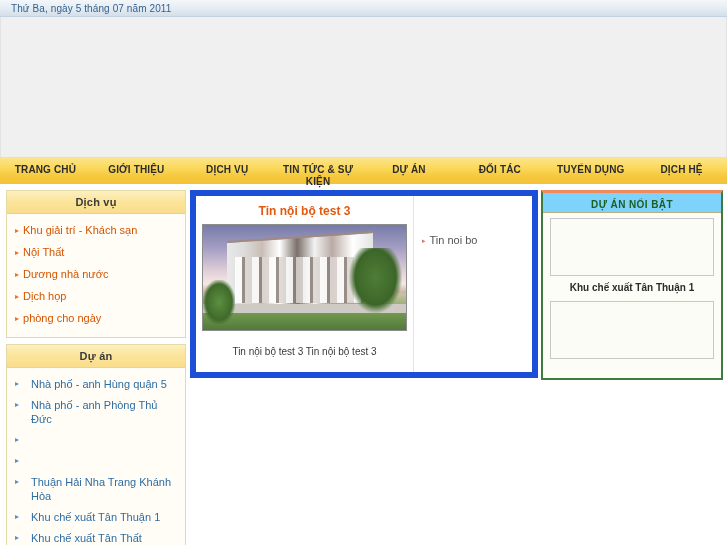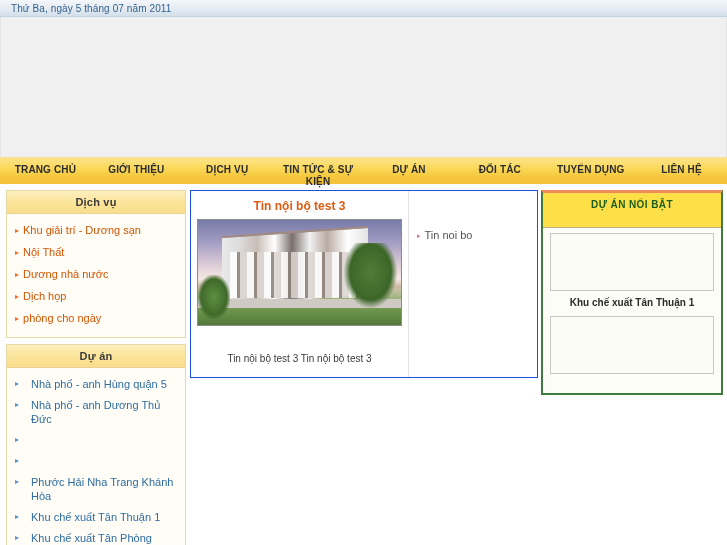--- a/index.html
+++ b/index.html
@@ -108,21 +108,21 @@
     font-size: 11px;
     line-height: 14px;
     padding: 3px 0 4px 0;
     cursor: pointer;
   }
   .prj-item .bullet { color:#5b8fc0; font-size: 8px; margin-right: 4px; line-height:14px; }
   .prj-item .txt { flex:1;padding-left:8px; }
 
   
   .news-wrap {
-    border: 1px solid #1d4ed8;
+    border: 6px solid #1d4ed8;
     background: #fff;
     display: flex;
     height: 188px;
     overflow: hidden;
   }
   .news-main { width: 218px; flex: 0 0 218px; border-right: 1px solid #e4e4e4; padding: 6px 4px 0 4px; text-align:center; }
   .news-title {
     color: #e05a12;
     font-weight: bold;
     font-size: 12px;
@@ -146,43 +146,43 @@
   }
   .ph-bld2 {
     position:absolute; left:16%; top:30%; width:66%; height:44%;
     background: repeating-linear-gradient(to right,#ffffff 0px,#ffffff 7px,#8b7f78 7px,#8b7f78 10px,#dcd6d2 10px,#dcd6d2 17px);
     opacity:.85;
   }
   .ph-tree1 { position:absolute; right:2%; top:22%; width:26%; height:62%; background: radial-gradient(ellipse at 50% 45%, #4f7d37 0%, #3c6628 55%, rgba(60,102,40,0) 72%); }
   .ph-tree2 { position:absolute; left:0%; top:52%; width:16%; height:42%; background: radial-gradient(ellipse at 50% 50%, #5d8f40 0%, #3f6a2a 58%, rgba(63,106,42,0) 75%); }
   .ph-grass { position:absolute; left:0; bottom:0; width:100%; height:20%; background: linear-gradient(to bottom,#7aa154 0%, #52793a 100%); }
   .ph-road { position:absolute; left:0; bottom:16%; width:100%; height:9%; background:#cfcbc4; }
-  .news-cap { font-size: 10px; color: #3a3a3a; margin-top: 26px; line-height: 13px; }
+  .news-cap { font-size: 10px; color: #3a3a3a; margin-top: 14px; line-height: 13px; }
 
   .news-side { flex: 1; padding: 7px 6px 0 8px; margin-top: 31px; }
   .news-side-item {
     display: flex; align-items: flex-start;
     font-size: 11px; color: #555; line-height: 13px; cursor: pointer;
   }
   .news-side-item .bullet { color:#d07b7b; font-size:7px; margin-right:4px; line-height:13px; }
 
   
   .feat-box {
     border: 2px solid #3f7a3f;
     background: #fdfdf7;
     border-top: 3px solid #ef8a5b;
   }
   .feat-head {
-    background: #fde047;
+    background: #7dd3fc;
     text-align: center;
     font-weight: bold;
     font-size: 10px;
     color: #1f5c1f;
     letter-spacing: .4px;
-    padding: 6px 0 17px 0;
+    padding: 6px 0 2px 0;
     border-bottom: 1px solid #b9ad84;
   }
   .feat-body { padding: 5px 7px 6px 7px; background:#fdfdf7; }
   .feat-thumb {
     width: 100%;
     height: 58px;
     border: 1px solid #c8c8c8;
     background: #fcfcf7;
   }
   .feat-cap {
@@ -206,33 +206,33 @@
   <div class="banner"></div>
 
   <nav class="nav">
     <div class="nav-item">TRANG CHỦ</div>
     <div class="nav-item">GIỚI THIỆU</div>
     <div class="nav-item">DỊCH VỤ</div>
     <div class="nav-item">TIN TỨC &amp; SỰ KIỆN</div>
     <div class="nav-item">DỰ ÁN</div>
     <div class="nav-item">ĐỐI TÁC</div>
     <div class="nav-item">TUYỂN DỤNG</div>
-    <div class="nav-item">LIÊN HỆ</div>
+    <div class="nav-item">DỊCH HỆ</div>
   </nav>
 
   <div class="content">
 
     <aside class="col-left">
 
       <div class="box">
         <div class="box-head">Dịch vụ</div>
         <div class="box-body">
           <div class="svc-item">
             <span class="bullet">▸</span>
-            <span>Khu giải trí - Dương sạn</span>
+            <span>Khu giải trí - Khách sạn</span>
           </div>
           <div class="svc-item">
             <span class="bullet">▸</span>
             <span>Nội Thất</span>
           </div>
           <div class="svc-item">
             <span class="bullet">▸</span>
             <span>Dương nhà nước</span>
           </div>
           <div class="svc-item">
@@ -248,39 +248,39 @@
 
       <div class="box">
         <div class="box-head">Dự án</div>
         <div class="box-body">
           <div class="prj-item">
             <span class="bullet">▸</span>
             <span class="txt">Nhà phố - anh Hùng quận 5</span>
           </div>
           <div class="prj-item">
             <span class="bullet">▸</span>
-            <span class="txt">Nhà phố - anh Dương Thủ Đức</span>
-          </div>
-          <div class="prj-item">
-            <span class="bullet">▸</span>
-          </div>
-          <div class="prj-item">
-            <span class="bullet">▸</span>
-          </div>
-          <div class="prj-item">
-            <span class="bullet">▸</span>
-            <span class="txt">Phước Hải Nha Trang Khánh Hòa</span>
+            <span class="txt">Nhà phố - anh Phòng Thủ Đức</span>
+          </div>
+          <div class="prj-item">
+            <span class="bullet">▸</span>
+          </div>
+          <div class="prj-item">
+            <span class="bullet">▸</span>
+          </div>
+          <div class="prj-item">
+            <span class="bullet">▸</span>
+            <span class="txt">Thuận Hải Nha Trang Khánh Hòa</span>
           </div>
           <div class="prj-item">
             <span class="bullet">▸</span>
             <span class="txt">Khu chế xuất Tân Thuận 1</span>
           </div>
           <div class="prj-item">
             <span class="bullet">▸</span>
-            <span class="txt">Khu chế xuất Tân Phòng</span>
+            <span class="txt">Khu chế xuất Tân Thất</span>
           </div>
 
         </div>
       </div>
     </aside>
 
     <section class="col-mid">
       <div class="news-wrap">
         <div class="news-main">
           <div class="news-title">Tin nội bộ test 3</div>

